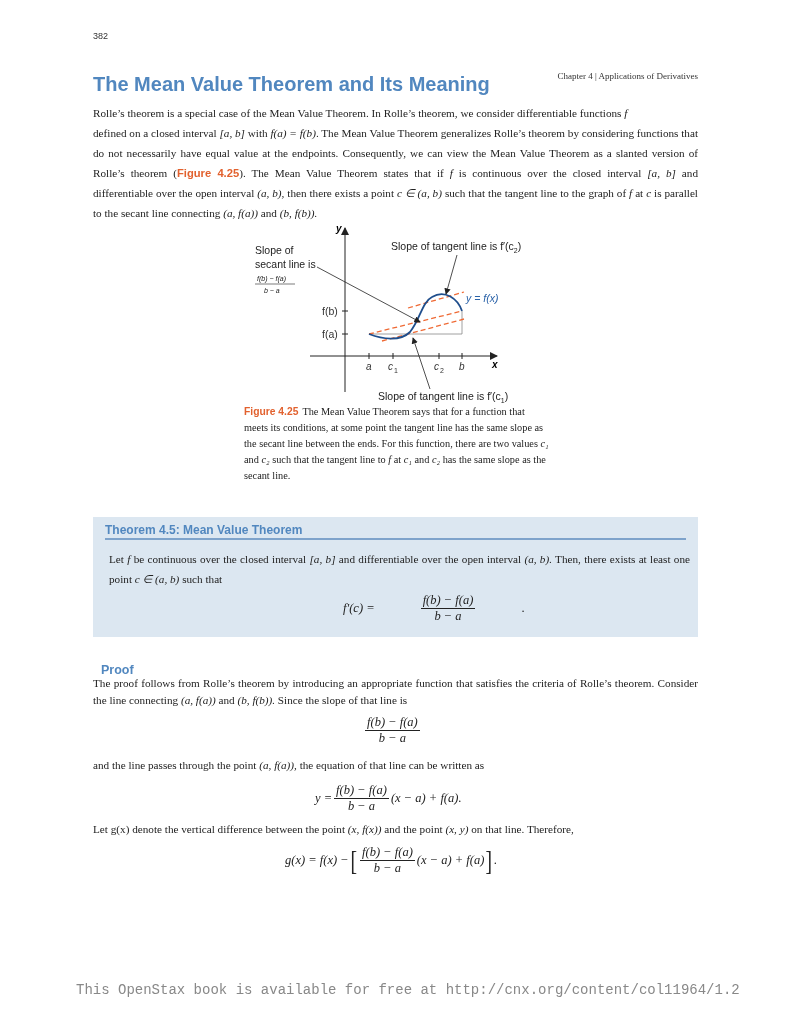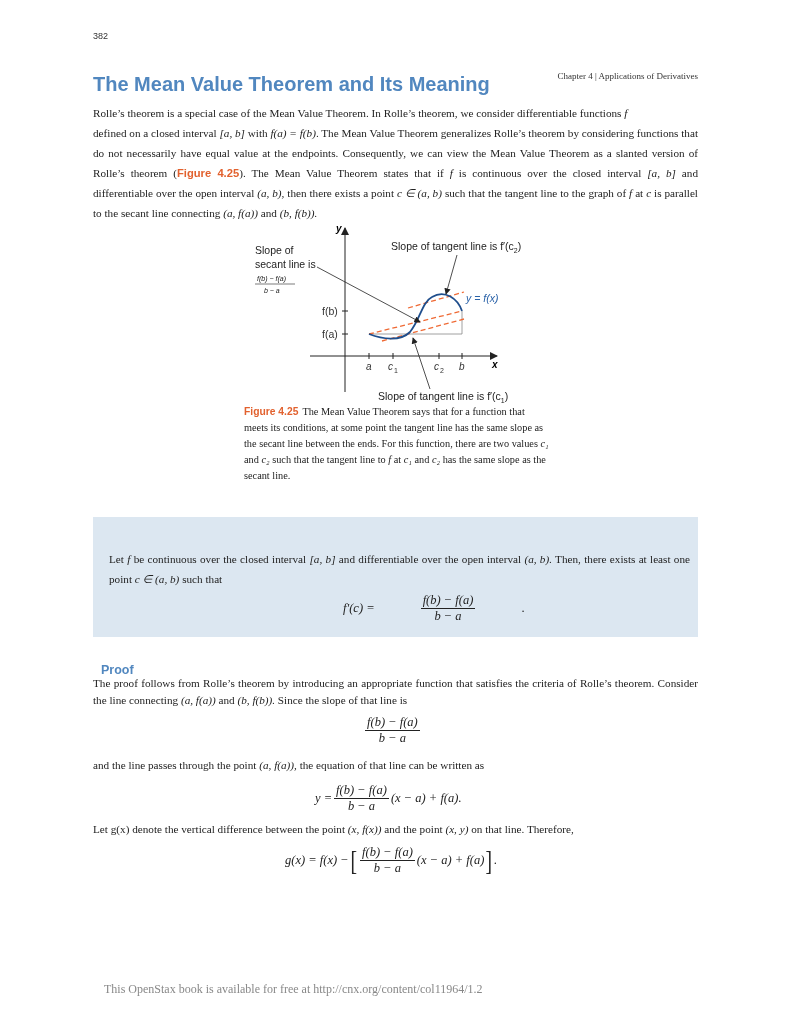--- a/index.html
+++ b/index.html
@@ -17,21 +17,21 @@
   .theorem { position: absolute; left: 93px; top: 517px; width: 605px; height: 120px; background: #dce7f1; }
   .theorem-title { position: absolute; left: 12px; top: 6px; width: 581px; font-family: "Liberation Sans", sans-serif; font-weight: bold; font-size: 12px; color: #5187bf; border-bottom: 2px solid #7ea3cb; padding-bottom: 1px; }
   .theorem-body { position: absolute; left: 12px; top: 28px; width: 581px; font-size: 11.2px; line-height: 20px; text-align: justify; margin: 4px; }
   .eq { position: absolute; font-family: "Liberation Serif", serif; font-style: italic; font-size: 12.5px; display: flex; align-items: center; white-space: nowrap; }
   .frac { display: inline-flex; flex-direction: column; align-items: center; margin: 0 2px; vertical-align: middle; }
   .frac .num { border-bottom: 1px solid #222; padding: 0 2px; line-height: 15px; }
   .frac .den { line-height: 15px; padding: 0 2px; }
   .eq .up { font-style: normal; }
   .proof-title { position: absolute; left: 93px; top: 655px; font-family: "Liberation Sans", sans-serif; font-weight: bold; font-size: 12.5px; color: #5187bf; margin: 8px; }
   .bracket { font-size: 28px; font-style: normal; line-height: 1; font-weight: 300; transform: scaleX(0.7); display: inline-block; }
-  .footer { position: absolute; left: 104px; top: 982px; font-family: Liberation Serif, serif; font-size: 12px; color: #888; }
+  .footer { position: absolute; left: 76px; top: 982px; font-family: Liberation Mono, monospace; font-size: 14px; color: #888; }
 </style>
 </head>
 <body>
 
 <div class="header-num">382</div>
 <div class="header-chap">Chapter 4 | Applications of Derivatives</div>
 
 <h1 class="section-title">The Mean Value Theorem and Its Meaning</h1>
 
 <p class="para" style="top:103px;">
@@ -91,20 +91,21 @@
     <text x="128" y="178" font-size="10.5" fill="#222"><tspan>Slope of tangent line is f′(c</tspan><tspan font-size="7" dy="3">1</tspan><tspan dy="-3">)</tspan></text>
     <line x1="180" y1="167" x2="163" y2="116" stroke="#222" stroke-width="0.8" marker-end="url(#arr)"></line>
   </svg>
 </div>
 
 <p class="caption">
   <span class="cap-label">Figure 4.25</span><span>The Mean Value Theorem says that for a function that meets its conditions, at some point the tangent line has the same slope as the secant line between the ends. For this function, there are two values </span><span style="font-style:italic">c₁</span><span> and </span><span style="font-style:italic">c₂</span><span> such that the tangent line to </span><span style="font-style:italic">f</span><span> at </span><span style="font-style:italic">c₁</span><span> and </span><span style="font-style:italic">c₂</span><span> has the same slope as the secant line.</span>
 </p>
 
 <div class="theorem">
+  <div class="theorem-title">Theorem 4.5: Mean Value Theorem</div>
   <p class="theorem-body">
     <span>Let </span><span style="font-style:italic">f</span><span> be continuous over the closed interval </span><span style="font-style:italic">[a, b]</span><span> and differentiable over the open interval </span><span style="font-style:italic">(a, b).</span><span> Then, there exists at least one point </span><span style="font-style:italic">c ∈ (a, b)</span><span> such that</span>
   </p>
   <div class="eq" style="left:250px; top:76px;gap:44px;">
     <span>f′(c) =</span>
     <span class="frac">
         <span class="num">f(b) − f(a)</span>
         <span class="den">b − a</span>
       </span>
     <span class="up">.</span>

